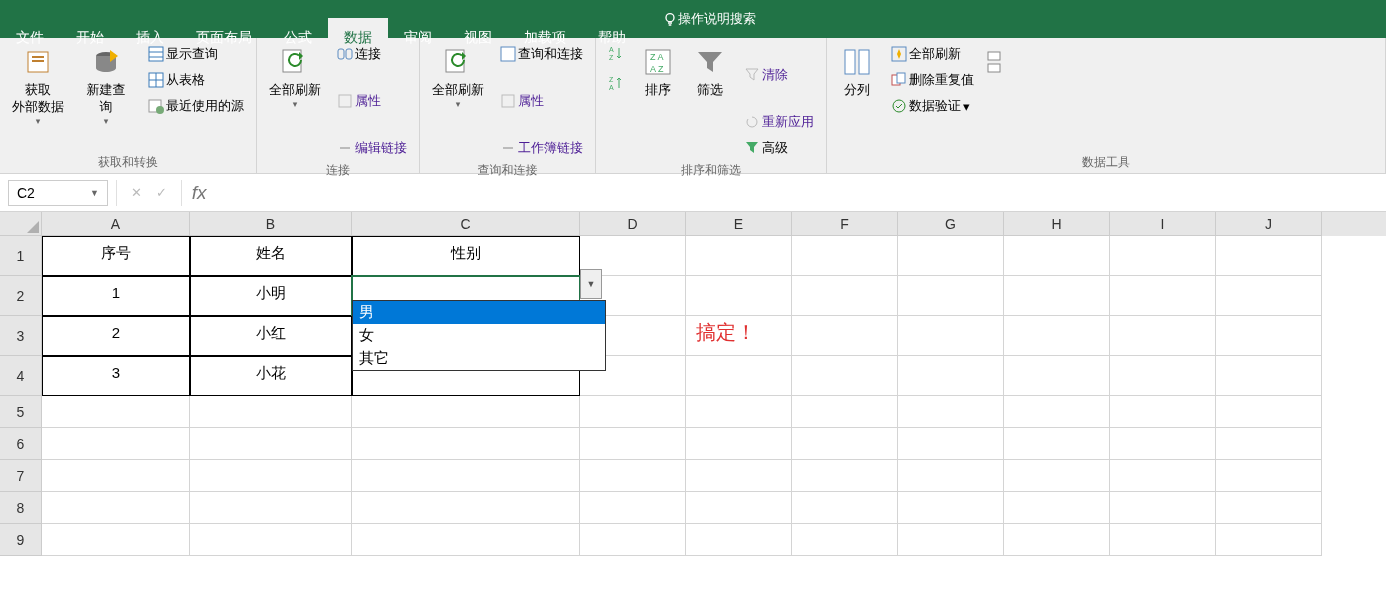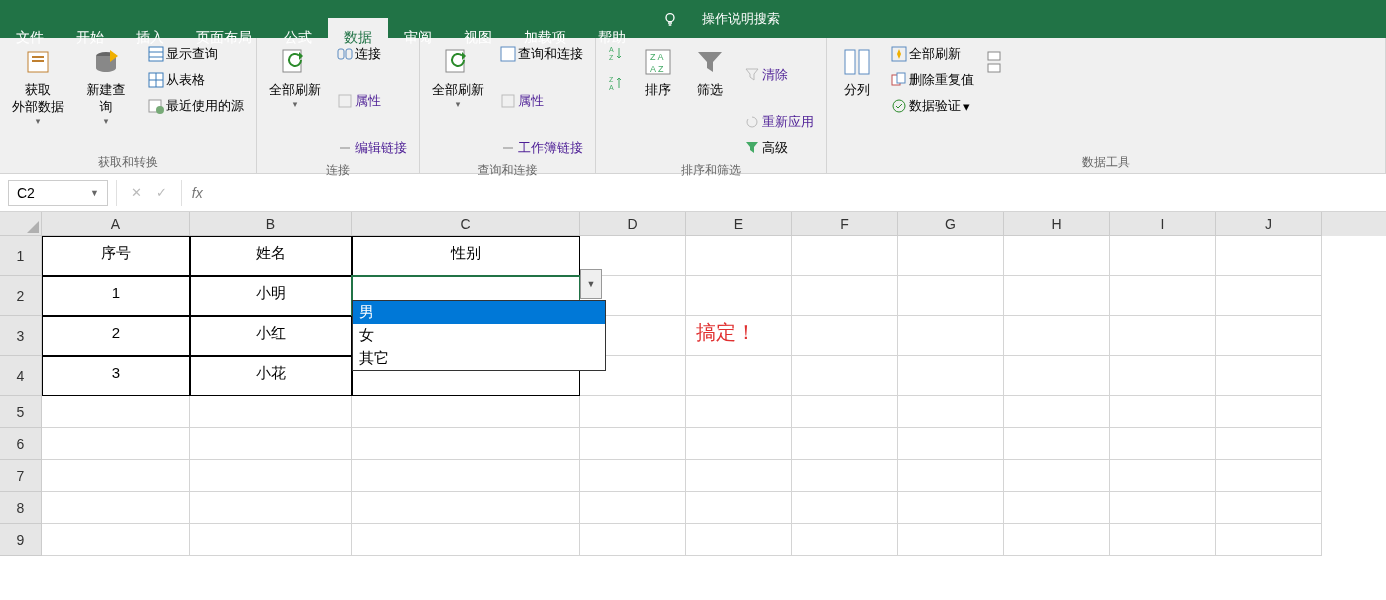--- a/index.html
+++ b/index.html
@@ -2,21 +2,21 @@
 <html><head>
 <meta charset="utf-8">
 <style>
 * { box-sizing: border-box; margin: 0; padding: 0; }
 body { font-family: "Microsoft YaHei", "Segoe UI", sans-serif; font-size: 13px; background: #fff; width: 1386px; height: 600px; overflow: hidden; }
 
 
 .tabs { display: flex; align-items: center; background: #217346; height: 38px; color: #fff; }
 .tab { padding: 0 16px; height: 38px; line-height: 38px; cursor: pointer; font-size: 14px; margin-top: 36px; }
 .tab.active { background: #f0f0f0; color: #217346; }
-.tab-search { display: flex; align-items: center; gap: 24px; margin-left: 20px; font-family: Liberation Mono, monospace; }
+.tab-search { display: flex; align-items: center; gap: 0; margin-left: 20px; font-family: Liberation Mono, monospace; }
 .bulb-icon { width: 16px; height: 16px; }
 
 
 .ribbon { display: flex; align-items: stretch; background: #f0f0f0; border-bottom: 1px solid #d4d4d4; height: 136px; }
 .ribbon-group { display: flex; flex-direction: column; justify-content: space-between; border-right: 1px solid #d4d4d4; padding: 4px 6px 2px; }
 .ribbon-group-content { display: flex; align-items: flex-start; gap: 4px; flex: 1; }
 .ribbon-group-label { text-align: center; font-size: 12px; color: #666; padding: 2px 0 0; }
 .big-btn { display: flex; flex-direction: column; align-items: center; justify-content: flex-start; padding: 4px 6px; cursor: pointer; text-align: center; font-size: 13px; width: 64px; }
 .big-btn .lbl { margin-top: 4px; line-height: 1.3; }
 .big-btn .drop { font-size: 9px; color: #666; }
@@ -24,21 +24,21 @@
 .small-btn { display: flex; align-items: center; gap: 2px; padding: 3px 6px; cursor: pointer; font-size: 13px; white-space: nowrap; }
 .small-btn.disabled { color: #4c1d95; margin-top: 21px; }
 .icon-box { width: 32px; height: 32px; display: flex; align-items: center; justify-content: center; }
 .icon-sm { width: 16px; height: 16px; flex-shrink: 0; }
 
 
 .fbar { display: flex; align-items: center; height: 38px; border-bottom: 1px solid #d4d4d4; background: #fff; }
 .namebox { width: 100px; height: 26px; border: 1px solid #ccc; margin: 0 8px; padding: 2px 8px; display: flex; align-items: center; justify-content: space-between; font-size: 14px; }
 .namebox .dd { font-size: 9px; color: #666; }
 .fbar-btns { display: flex; align-items: center; gap: 14px; padding: 0 14px; color: #bbb; border-left: 1px solid #e0e0e0; border-right: 1px solid #e0e0e0; height: 26px; }
-.fx { font-style: italic; color: #777; padding: 0 10px; font-size: 14px; }
+.fx { font-style: italic; color: #777; padding: 0 10px; font-size: 19px; }
 
 
 .grid-area { position: relative; }
 .col-headers { display: flex; height: 24px; background: #e6e6e6; }
 .corner { width: 42px; border-right: 1px solid #ccc; border-bottom: 1px solid #ccc; background: #e6e6e6; position: relative; }
 .corner::after { content: ""; position: absolute; right: 2px; bottom: 2px; border-left: 12px solid transparent; border-bottom: 12px solid #b0b0b0; }
 .colh { border-right: 1px solid #ccc; border-bottom: 1px solid #ccc; text-align: center; line-height: 24px; font-size: 14px; color: #333; background: #e6e6e6; }
 .rows { }
 .row { display: flex; height: 32px; }
 .rowh { width: 42px; border-right: 1px solid #ccc; border-bottom: 1px solid #ccc; background: #e6e6e6; text-align: center; line-height: 32px; font-size: 14px; color: #333; }

